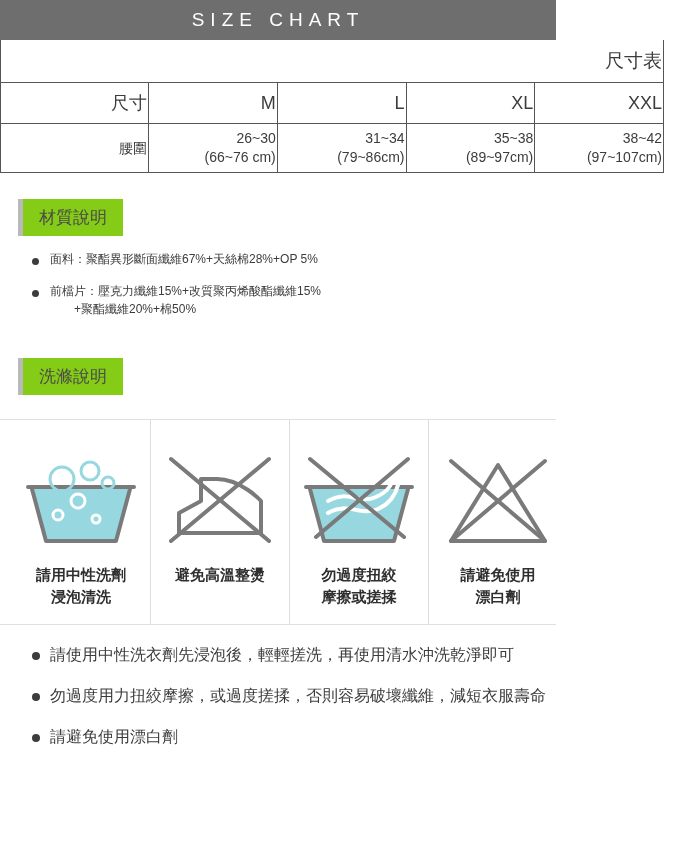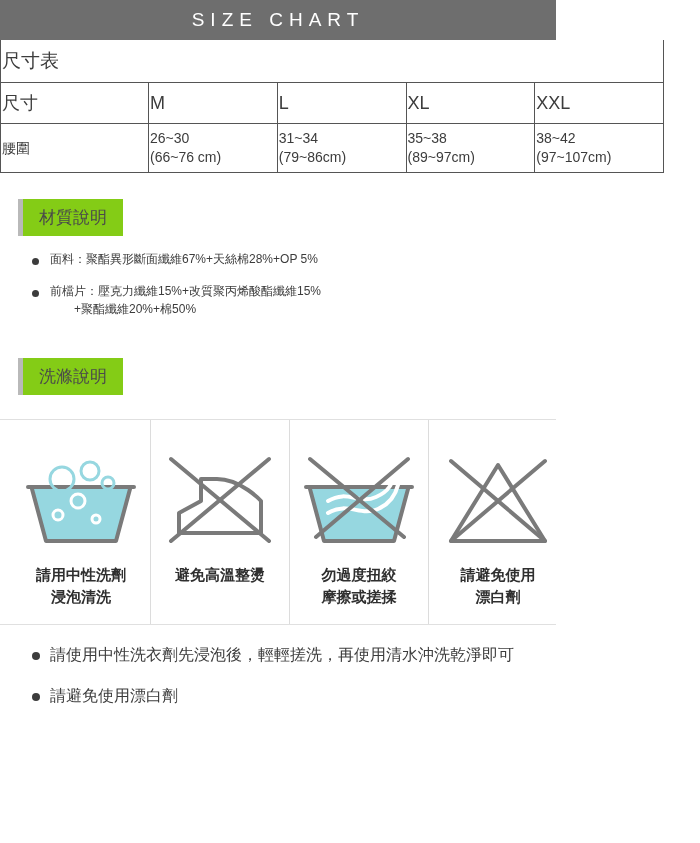--- a/index.html
+++ b/index.html
@@ -34,21 +34,21 @@
 
   
   .size-table {
     width: 664px;
     margin: 0 auto;
     border-collapse: collapse;
     table-layout: fixed;
   }
   .size-table td, .size-table th {
     border: 1px solid #555;
-    text-align: left;
+    text-align: right;
     font-weight: normal;
     color: #3c3c3c;
   }
   .size-table .title-row td {
     height: 40px;
     font-size: 19px;
     border-top: none;
   }
   .size-table .head-row td {
     height: 38px;
@@ -277,17 +277,20 @@
     </div>
   </div>
 
   <div class="divider"></div>
 
   <ul class="bullets big" style="margin-top:18px;">
     <li>
       <span>請使用中性洗衣劑先浸泡後，輕輕搓洗，再使用清水沖洗乾淨即可</span>
     </li>
     <li>
+      <span>勿過度用力扭絞摩擦，或過度搓揉，否則容易破壞纖維，減短衣服壽命</span>
+    </li>
+    <li>
       <span>請避免使用漂白劑</span>
     </li>
   </ul>
 
 </div>
 
 </body></html>

